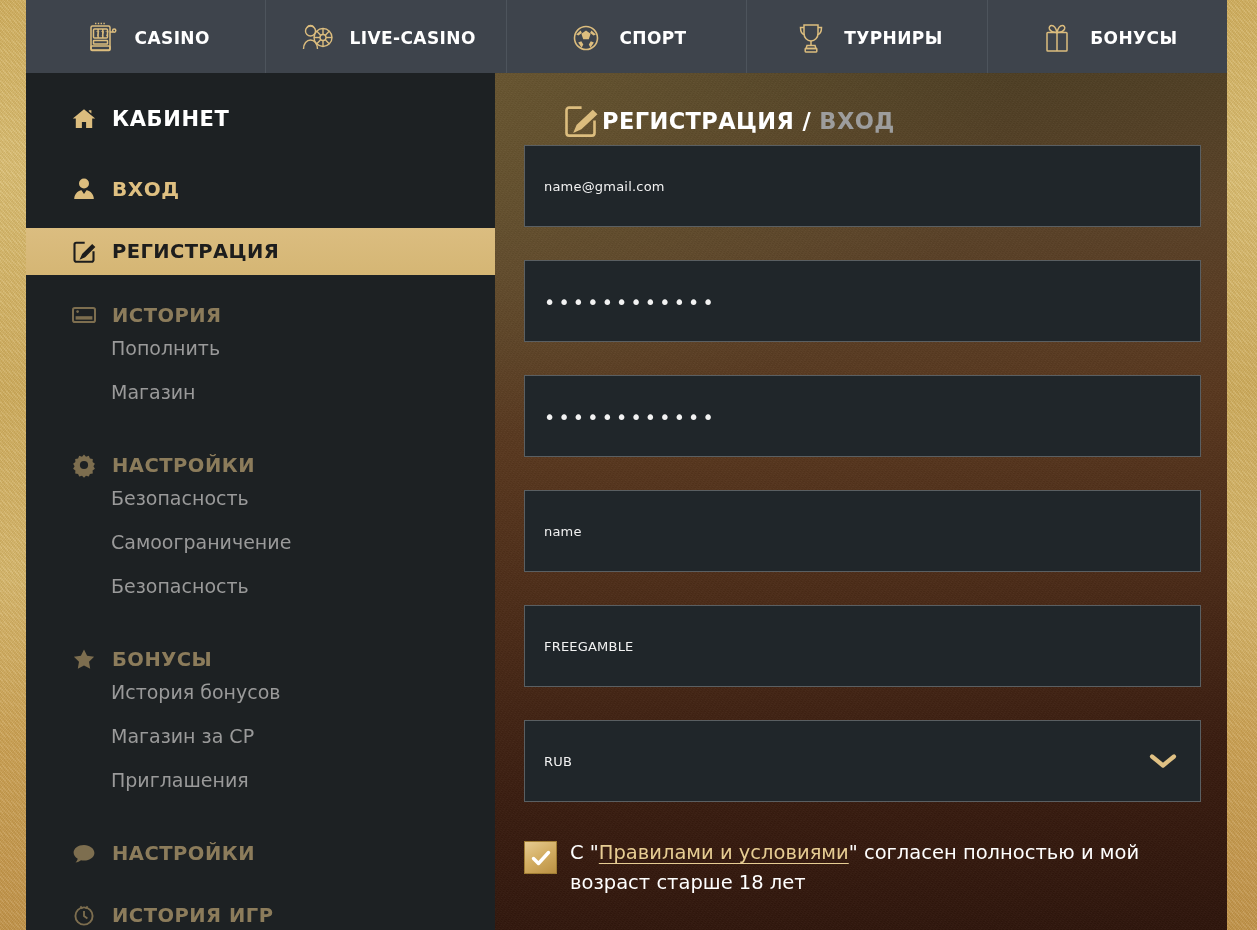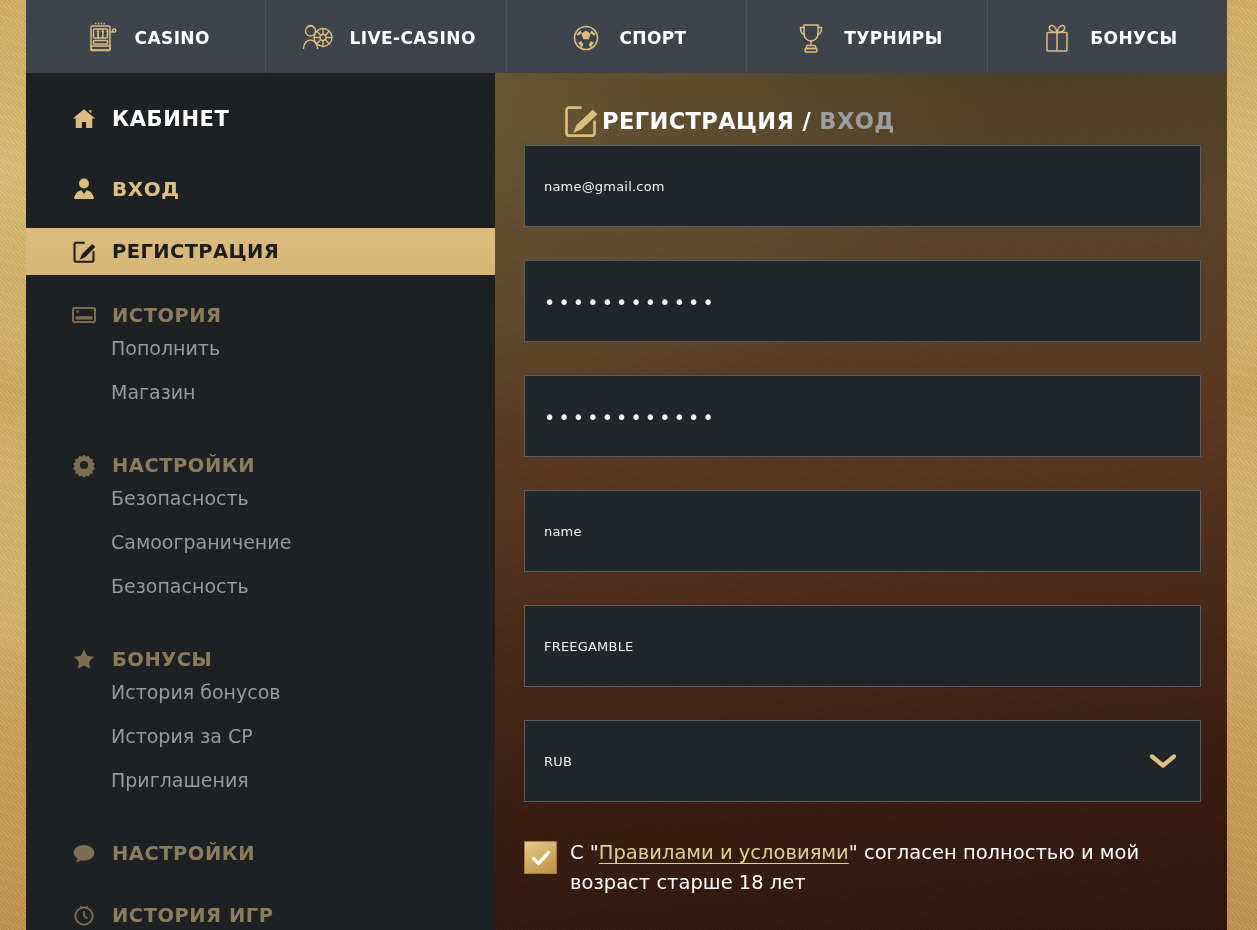--- a/index.html
+++ b/index.html
@@ -416,21 +416,21 @@
         <svg width="26" height="26" viewBox="0 0 26 26">
           <path d="M13 3.4l3.1 6.4 7 1-5.1 4.9 1.2 7-6.2-3.3-6.2 3.3 1.2-7L2.9 10.8l7-1z" fill="#7d6e4f"></path>
         </svg>
       </span>
       <span class="lbl">БОНУСЫ</span>
     </div>
     <div class="sub-row">
       <span class="lbl">История бонусов</span>
     </div>
     <div class="sub-row">
-      <span class="lbl">История за СР</span>
+      <span class="lbl">Магазин за СР</span>
     </div>
     <div class="sub-row">
       <span class="lbl">Приглашения</span>
     </div>
 
     <div class="side-row section-head">
       <span class="ico">
         <svg width="26" height="26" viewBox="0 0 26 26">
           <path d="M13 5C7.2 5 2.6 8.4 2.6 12.6c0 2.5 1.6 4.7 4.1 6.1-.3 1.5-1.1 2.8-2.2 3.8 2.1-.3 4-1.1 5.5-2.2 1 .2 2 .3 3 .3 5.8 0 10.4-3.4 10.4-7.6S18.8 5 13 5z" fill="#7d6e4f"></path>
         </svg>

